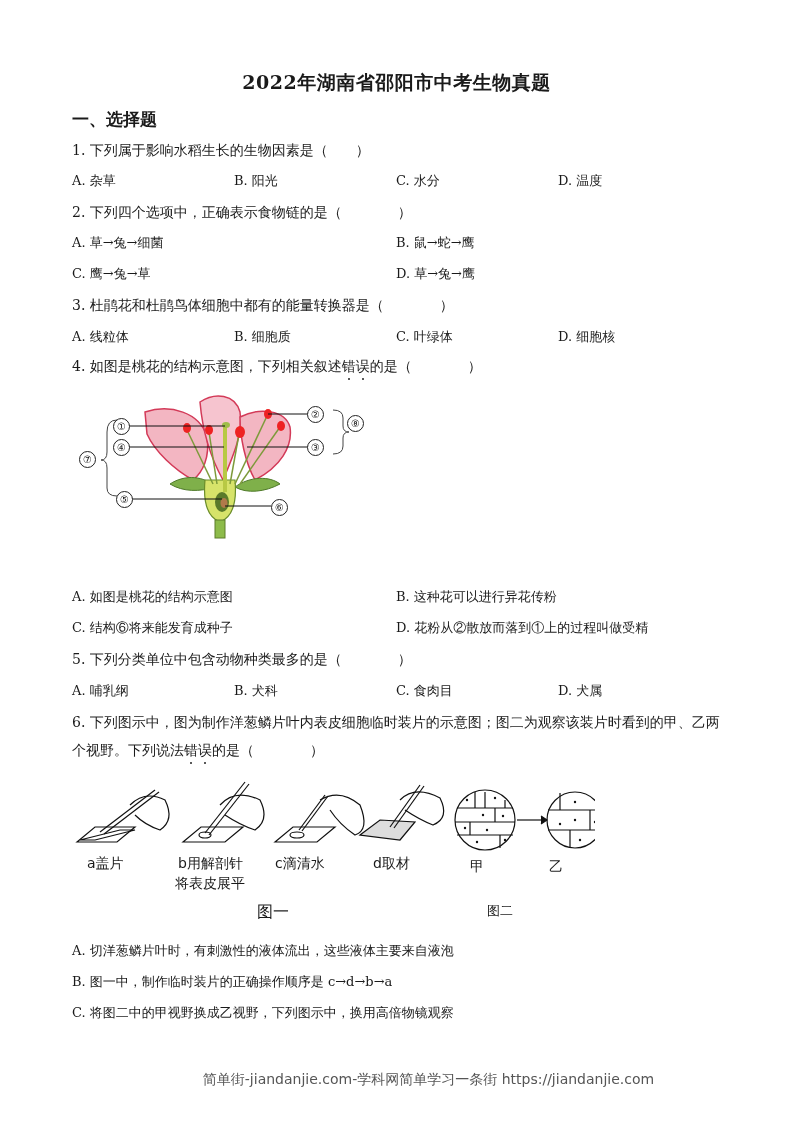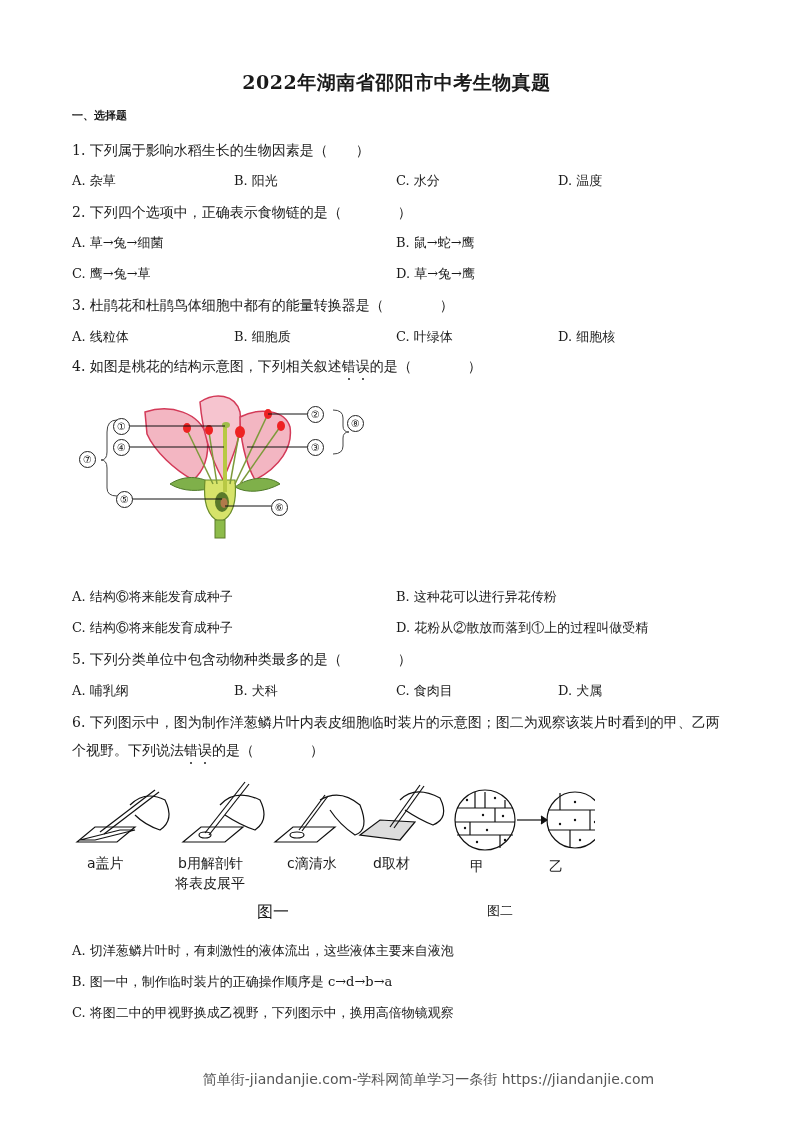--- a/index.html
+++ b/index.html
@@ -7,21 +7,21 @@
     width: 793px; height: 1122px; position: relative; overflow: hidden;
     font-family: "DejaVu Serif", "Liberation Serif", serif;
     color: #1a1a1a;
   }
   .title {
     position: absolute; left: 0; width: 793px; top: 70px;
     text-align: center; font-size: 19px; font-weight: bold; letter-spacing: 0.5px;
     font-family: "DejaVu Serif", "Liberation Serif", serif;
   }
   .section {
-    position: absolute; left: 72px; top: 108px; font-size: 11px; font-weight: bold;
+    position: absolute; left: 72px; top: 108px; font-size: 17px; font-weight: bold;
   }
   .line {
     position: absolute; left: 72px; font-size: 14px; white-space: nowrap; line-height: 18px;
   }
   .opt { position: absolute; font-size: 13px; white-space: nowrap; line-height: 18px; }
   .emph { position: relative; display: inline-block; }
   .emph::after {
     content: ""; position: absolute; left: 50%; bottom: -5px; width: 2px; height: 2px;
     margin-left: -1px; background: #222; border-radius: 50%;
   }
@@ -108,21 +108,21 @@
   <div class="circnum" style="left:38px;top:26px">①</div>
   <div class="circnum" style="left:232px;top:14px">②</div>
   <div class="circnum" style="left:232px;top:47px">③</div>
   <div class="circnum" style="left:38px;top:47px">④</div>
   <div class="circnum" style="left:41px;top:99px">⑤</div>
   <div class="circnum" style="left:196px;top:107px">⑥</div>
   <div class="circnum" style="left:4px;top:59px">⑦</div>
   <div class="circnum" style="left:272px;top:23px">⑧</div>
 </div>
 
-<div class="opt" style="left:72px;top:588px">A. 结构⑥将来能发育成种子</div>
+<div class="opt" style="left:72px;top:588px">A. 如图是桃花的结构示意图</div>
 <div class="opt" style="left:396px;top:588px">B. 这种花可以进行异花传粉</div>
 <div class="opt" style="left:72px;top:619px">C. 结构⑥将来能发育成种子</div>
 <div class="opt" style="left:396px;top:619px">D. 花粉从②散放而落到①上的过程叫做受精</div>
 
 <div class="line" style="top:650px">5. 下列分类单位中包含动物种类最多的是（　　　　）</div>
 <div class="opt" style="left:72px;top:682px">A. 哺乳纲</div>
 <div class="opt" style="left:234px;top:682px">B. 犬科</div>
 <div class="opt" style="left:396px;top:682px">C. 食肉目</div>
 <div class="opt" style="left:558px;top:682px">D. 犬属</div>
 
@@ -179,21 +179,21 @@
       <circle cx="500" cy="22" r="1.2"></circle>
         <circle cx="500" cy="40" r="1.2"></circle>
         <circle cx="485" cy="44" r="1.2"></circle>
       <circle cx="520" cy="42" r="1.2"></circle>
         <circle cx="505" cy="60" r="1.2"></circle>
     </g>
   </svg>
   <div class="fig-label" style="left:12px;top:75px">a盖片</div>
   <div class="fig-label" style="left:103px;top:75px">b用解剖针</div>
   <div class="fig-label" style="left:100px;top:95px">将表皮展平</div>
-  <div class="fig-label" style="left:212px;top:75px">c滴清水</div>
+  <div class="fig-label" style="left:200px;top:75px">c滴清水</div>
   <div class="fig-label" style="left:298px;top:75px">d取材</div>
   <div class="fig-label" style="left:395px;top:78px;font-size:14px">甲</div>
   <div class="fig-label" style="left:474px;top:78px;font-size:14px">乙</div>
   <div class="fig-label" style="left:182px;top:122px;font-size:16px">图一</div>
   <div class="fig-label" style="left:412px;top:122px;font-size:13px">图二</div>
 </div>
 
 <div class="opt" style="left:72px;top:942px">A. 切洋葱鳞片叶时，有刺激性的液体流出，这些液体主要来自液泡</div>
 <div class="opt" style="left:72px;top:973px">B. 图一中，制作临时装片的正确操作顺序是 c→d→b→a</div>
 <div class="opt" style="left:72px;top:1004px">C. 将图二中的甲视野换成乙视野，下列图示中，换用高倍物镜观察</div>

